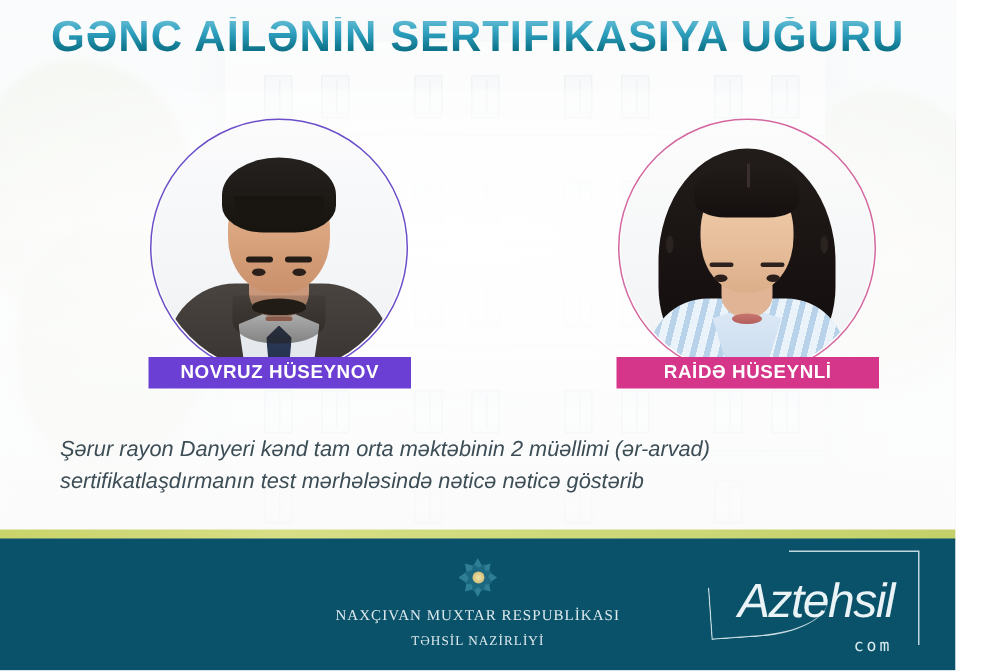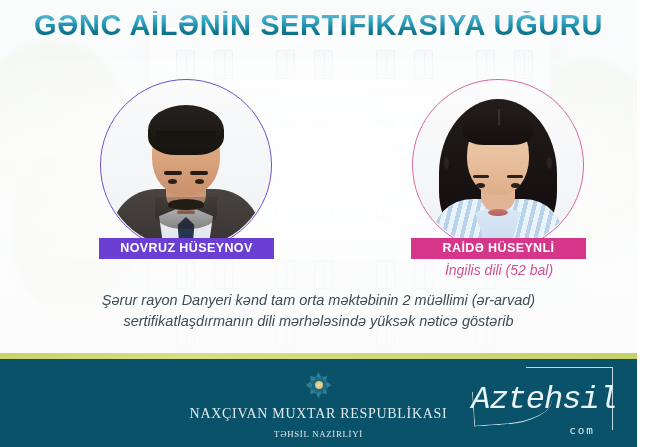--- a/index.html
+++ b/index.html
@@ -215,21 +215,20 @@
   .subject{
     position:absolute;top:262px;width:200px;text-align:center;
     font-size:14px;font-style:italic;
   }
   .subject.left{left:87px;color:#6b4fc9;}
   .subject.right{left:399px;color:#d1518f;}
 
   
   .body-text{
     position:absolute;left:40px;right:40px;top:290px;
-    text-align:center;
     color:#3c4d56;
     font-size:14.5px;font-style:italic;line-height:1.45;
   }
   .cheer{
     position:absolute;left:0;right:0;top:336px;
     text-align:center;
     color:#12596e;
     font-size:15px;font-weight:bold;font-style:italic;letter-spacing:.3px;
   }
 
@@ -265,36 +264,36 @@
     background:radial-gradient(circle,#f0e3a6,#c9b06a);
   }
 
   .ministry{
     position:absolute;left:0;right:0;top:43px;
     text-align:center;color:#dfeaef;
     font-family:"Liberation Serif", serif;
     font-size:8.5px;letter-spacing:.7px;line-height:1.75;
   }
   .ministry .l1{font-size:9.5px;}
-  .ministry .l2{font-size:14px;}
+  .ministry .l2{font-size:10px;}
   .ministry .l3{font-size:8.8px;}
 
   
   .logo{
     position:absolute;right:18px;top:6px;width:150px;height:78px;
   }
   .logo .bracket{
     position:absolute;right:6px;top:2px;width:86px;height:62px;
     border-top:1px solid rgba(226,239,244,.85);
     border-right:1px solid rgba(226,239,244,.85);
   }
   .logo-script{
     position:absolute;left:0;top:10px;width:150px;height:50px;
     color:#eaf4f7;
-    font-family:Liberation Mono, monospace;
+    font-family:Liberation Sans, sans-serif;
     font-style:italic;
     font-size:32px;
     letter-spacing:-1px;
     text-align:center;
     line-height:50px;
     white-space:nowrap;
   }
   .logo-com{
     position:absolute;right:24px;bottom:6px;
     color:#dbebef;font-size:11px;letter-spacing:2px;
@@ -418,25 +417,24 @@
       <div class="w-part"></div>
       <div class="w-ear l"></div>
       <div class="w-ear r"></div>
     </div>
     <div class="ring"></div>
   </div>
 
   <div class="badge right">RAİDƏ HÜSEYNLİ</div>
   <div class="badge left">NOVRUZ HÜSEYNOV</div>
 
-  <div class="subject right">İngilis dili (52 bal)</div>
 
   <div class="body-text">
     <div>Şərur rayon Danyeri kənd tam orta məktəbinin 2 müəllimi  (ər-arvad)</div>
-    <div>sertifikatlaşdırmanın dili mərhələsində yüksək nəticə göstərib</div>
+    <div>sertifikatlaşdırmanın test mərhələsində nəticə nəticə göstərib</div>
   </div>
 
   <div class="green-strip"></div>
 
   <div class="footer">
     <div class="emblem">
       <div class="star"></div>
       <div class="star2"></div>
       <div class="core"></div>
     </div>

